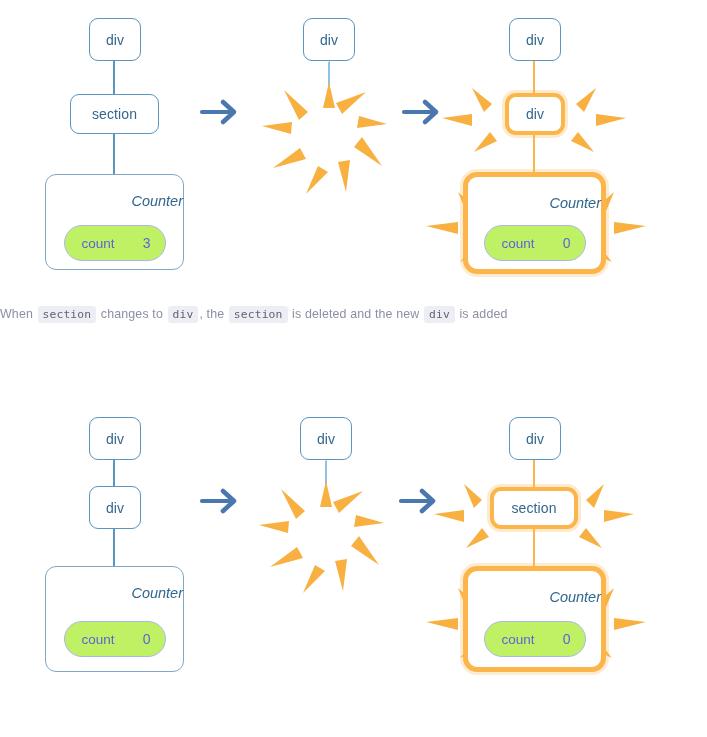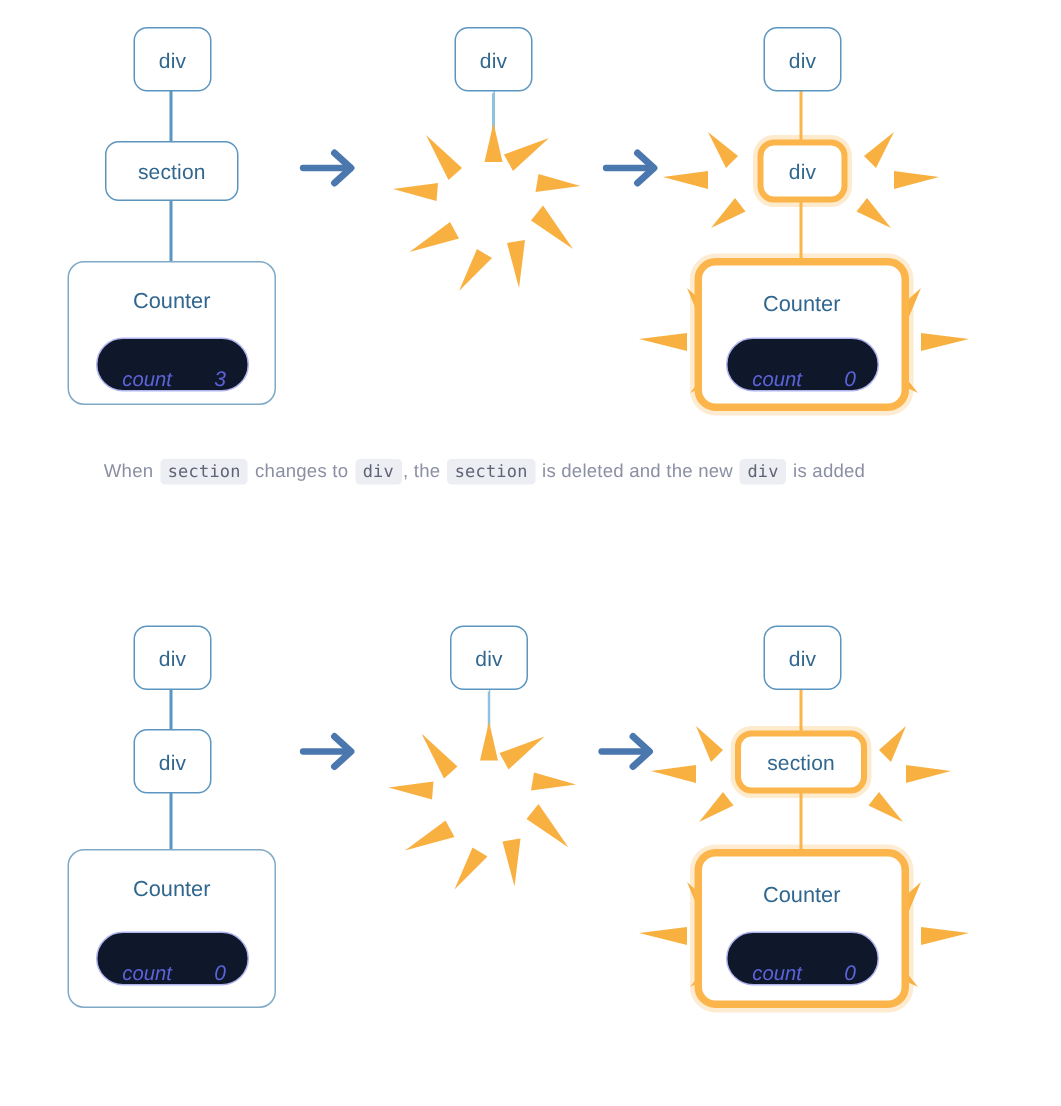--- a/index.html
+++ b/index.html
@@ -51,36 +51,36 @@
     border-radius:11px;
     z-index:4;
   }
   .counter.blue{border:1.6px solid #7fa9c6;}
   .counter.orange{
     border:5px solid #fcb54a;
     border-radius:14px;
     box-shadow:0 0 0 3px rgba(252,181,74,.25);
   }
   .counter-title{
-    text-align:center;
+    text-align:right;
     color:#31678f;
     font-size:14.5px;
     margin-top:18px;
+    font-style:italic;
   }
   .pill{
     position:absolute;
     left:50%;transform:translateX(-50%);
-    display:flex;align-items:flex-end;
+    display:flex;align-items:center;
     box-sizing:border-box;
     border:1.3px solid #b0b4ee;
     border-radius:999px;
     height:36px;
-    background:#0f172a;
+    background:#bef264;
     overflow:hidden;
-    font-style:italic;
   }
   .pill .k{
     display:flex;align-items:center;justify-content:center;
     padding:0 13px 0 17px;
     font-size:13.5px;color:#5c63d8;
   }
   .pill .sep{width:1.3px;background:#b0b4ee;}
   .pill .v{
     display:flex;align-items:center;justify-content:center;
     width:36px;
@@ -89,21 +89,20 @@
 
   
   .arrow{position:absolute;z-index:5;}
 
   
   .burst{position:absolute;z-index:2;pointer-events:none;}
 
   
   .caption{
     position:absolute;left:0;width:646px;
-    text-align:center;
     font-size:12.4px;
     color:#8b8fa3;
     letter-spacing:.15px;
   }
   .caption code{
     font-family:"DejaVu Sans Mono", monospace;
     font-size:11.3px;
     background:#eceef3;
     color:#5f6375;
     border-radius:3px;

